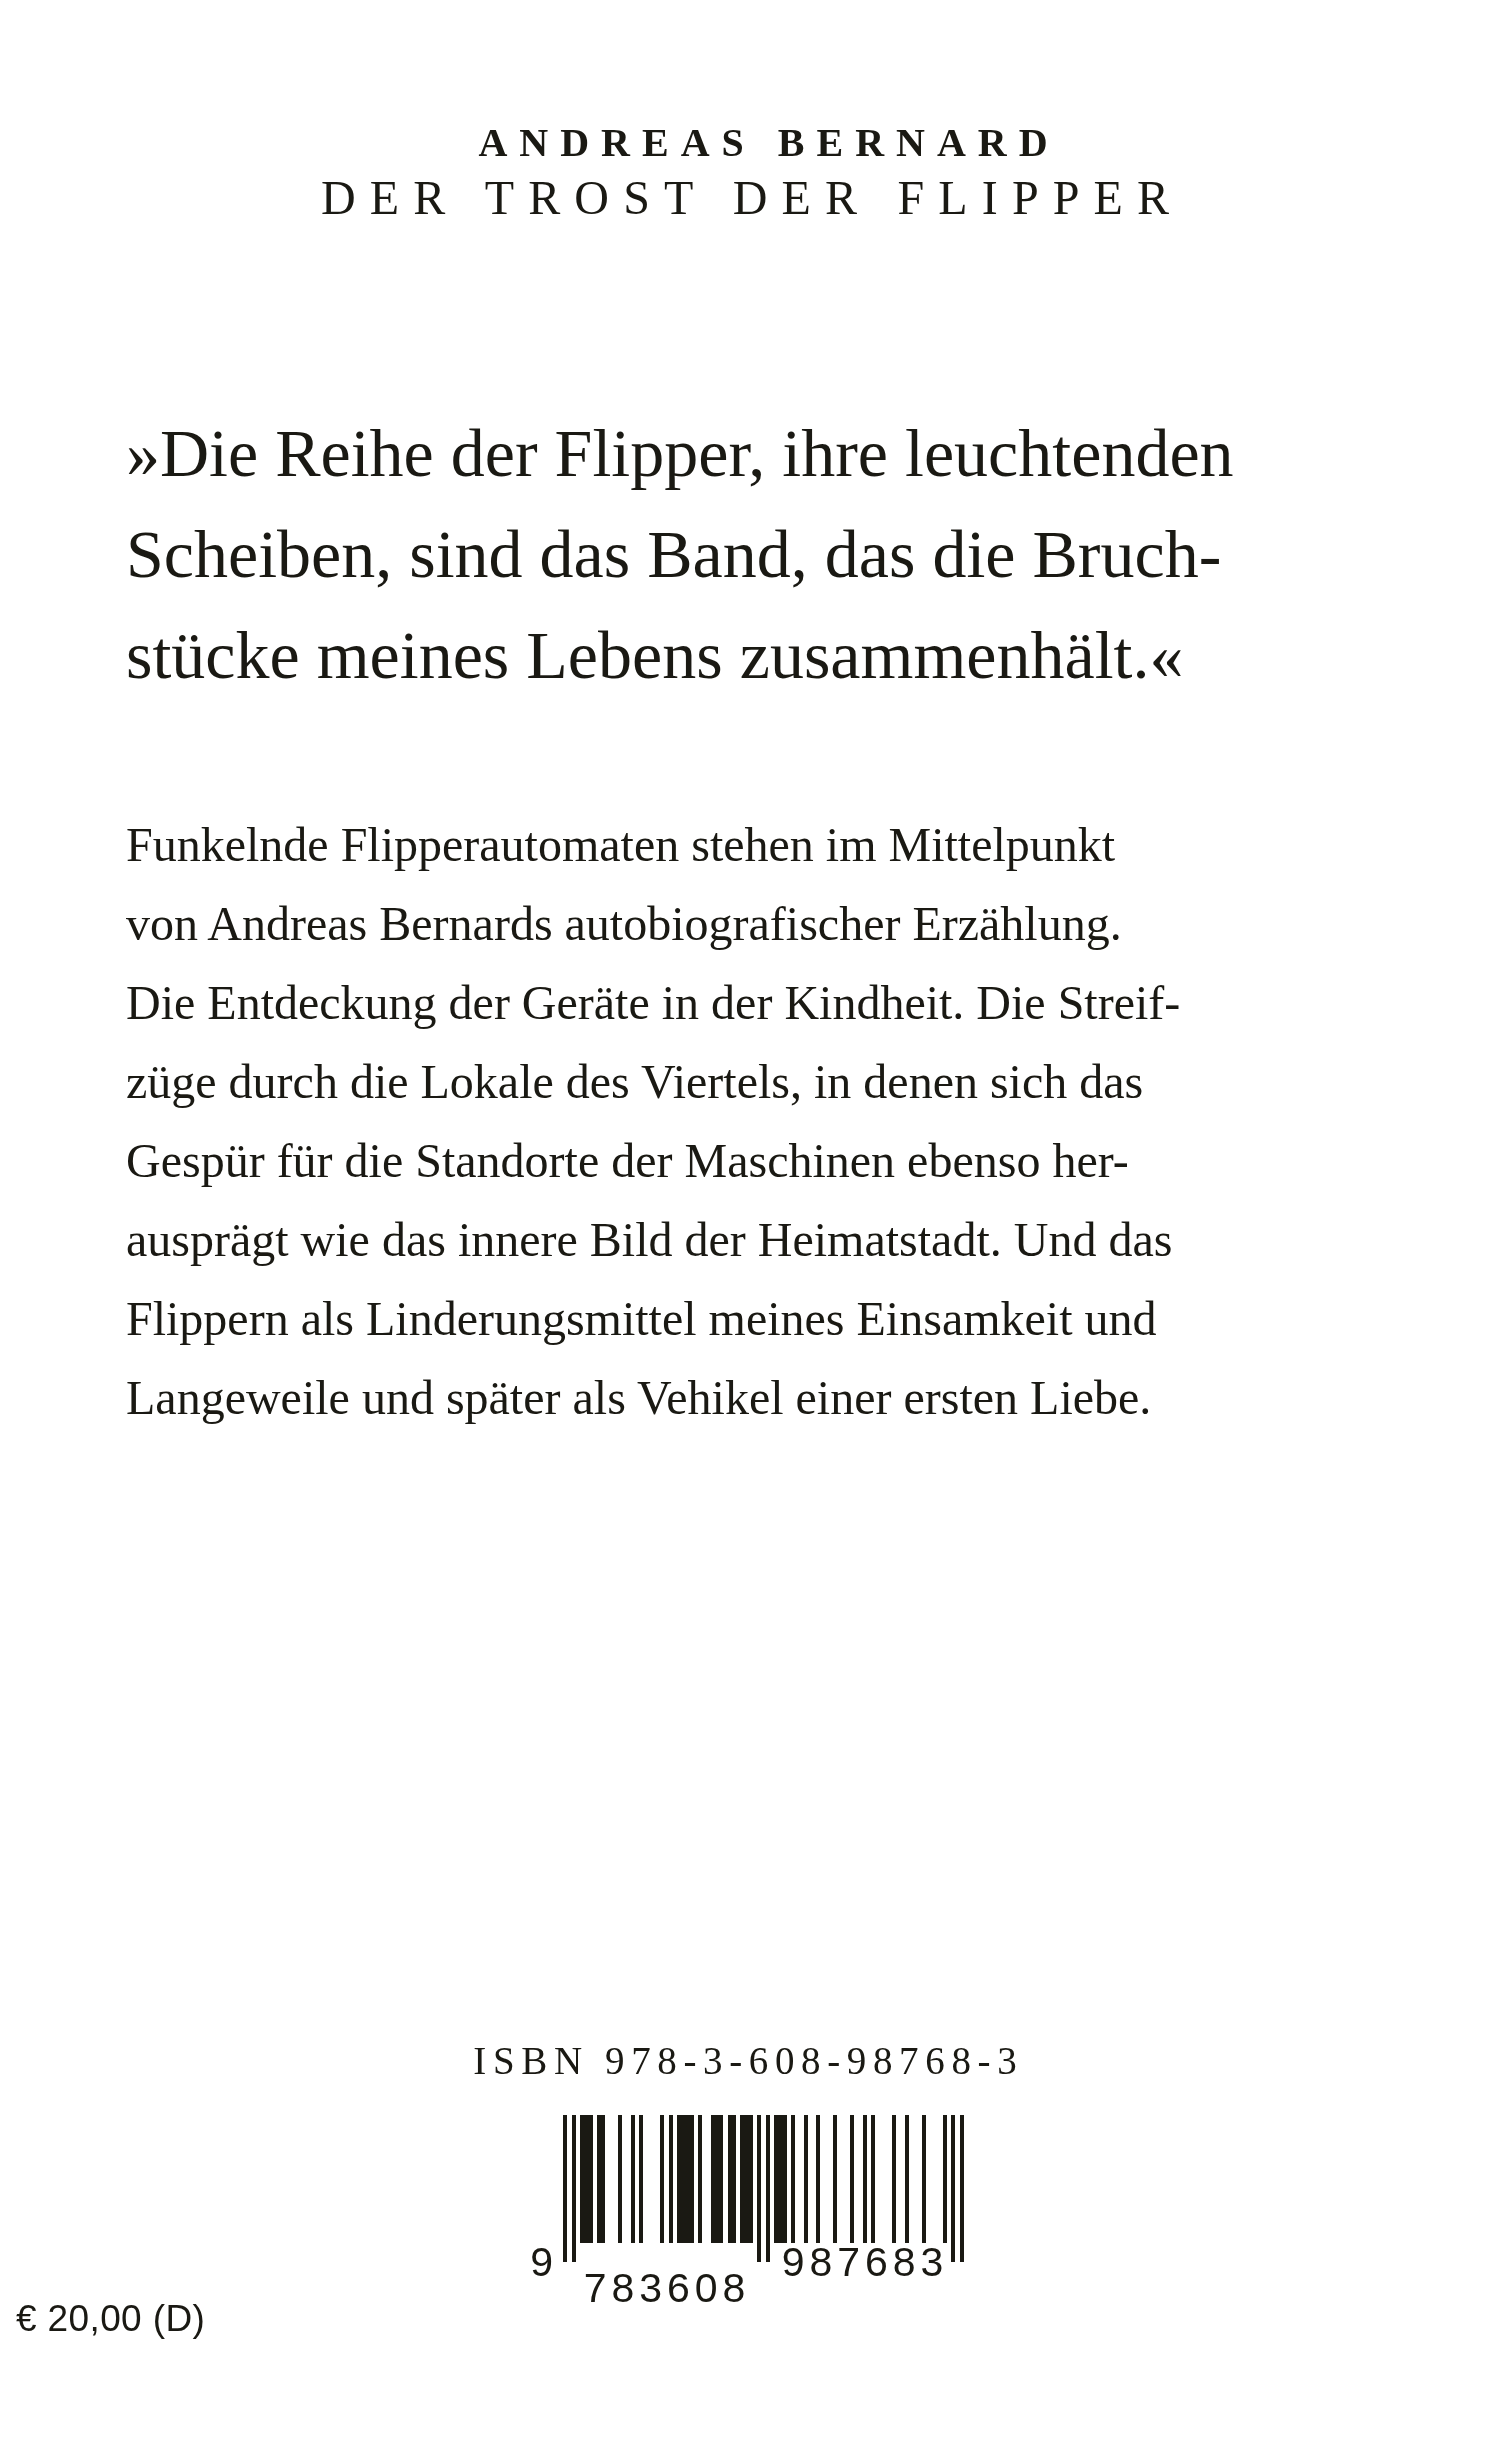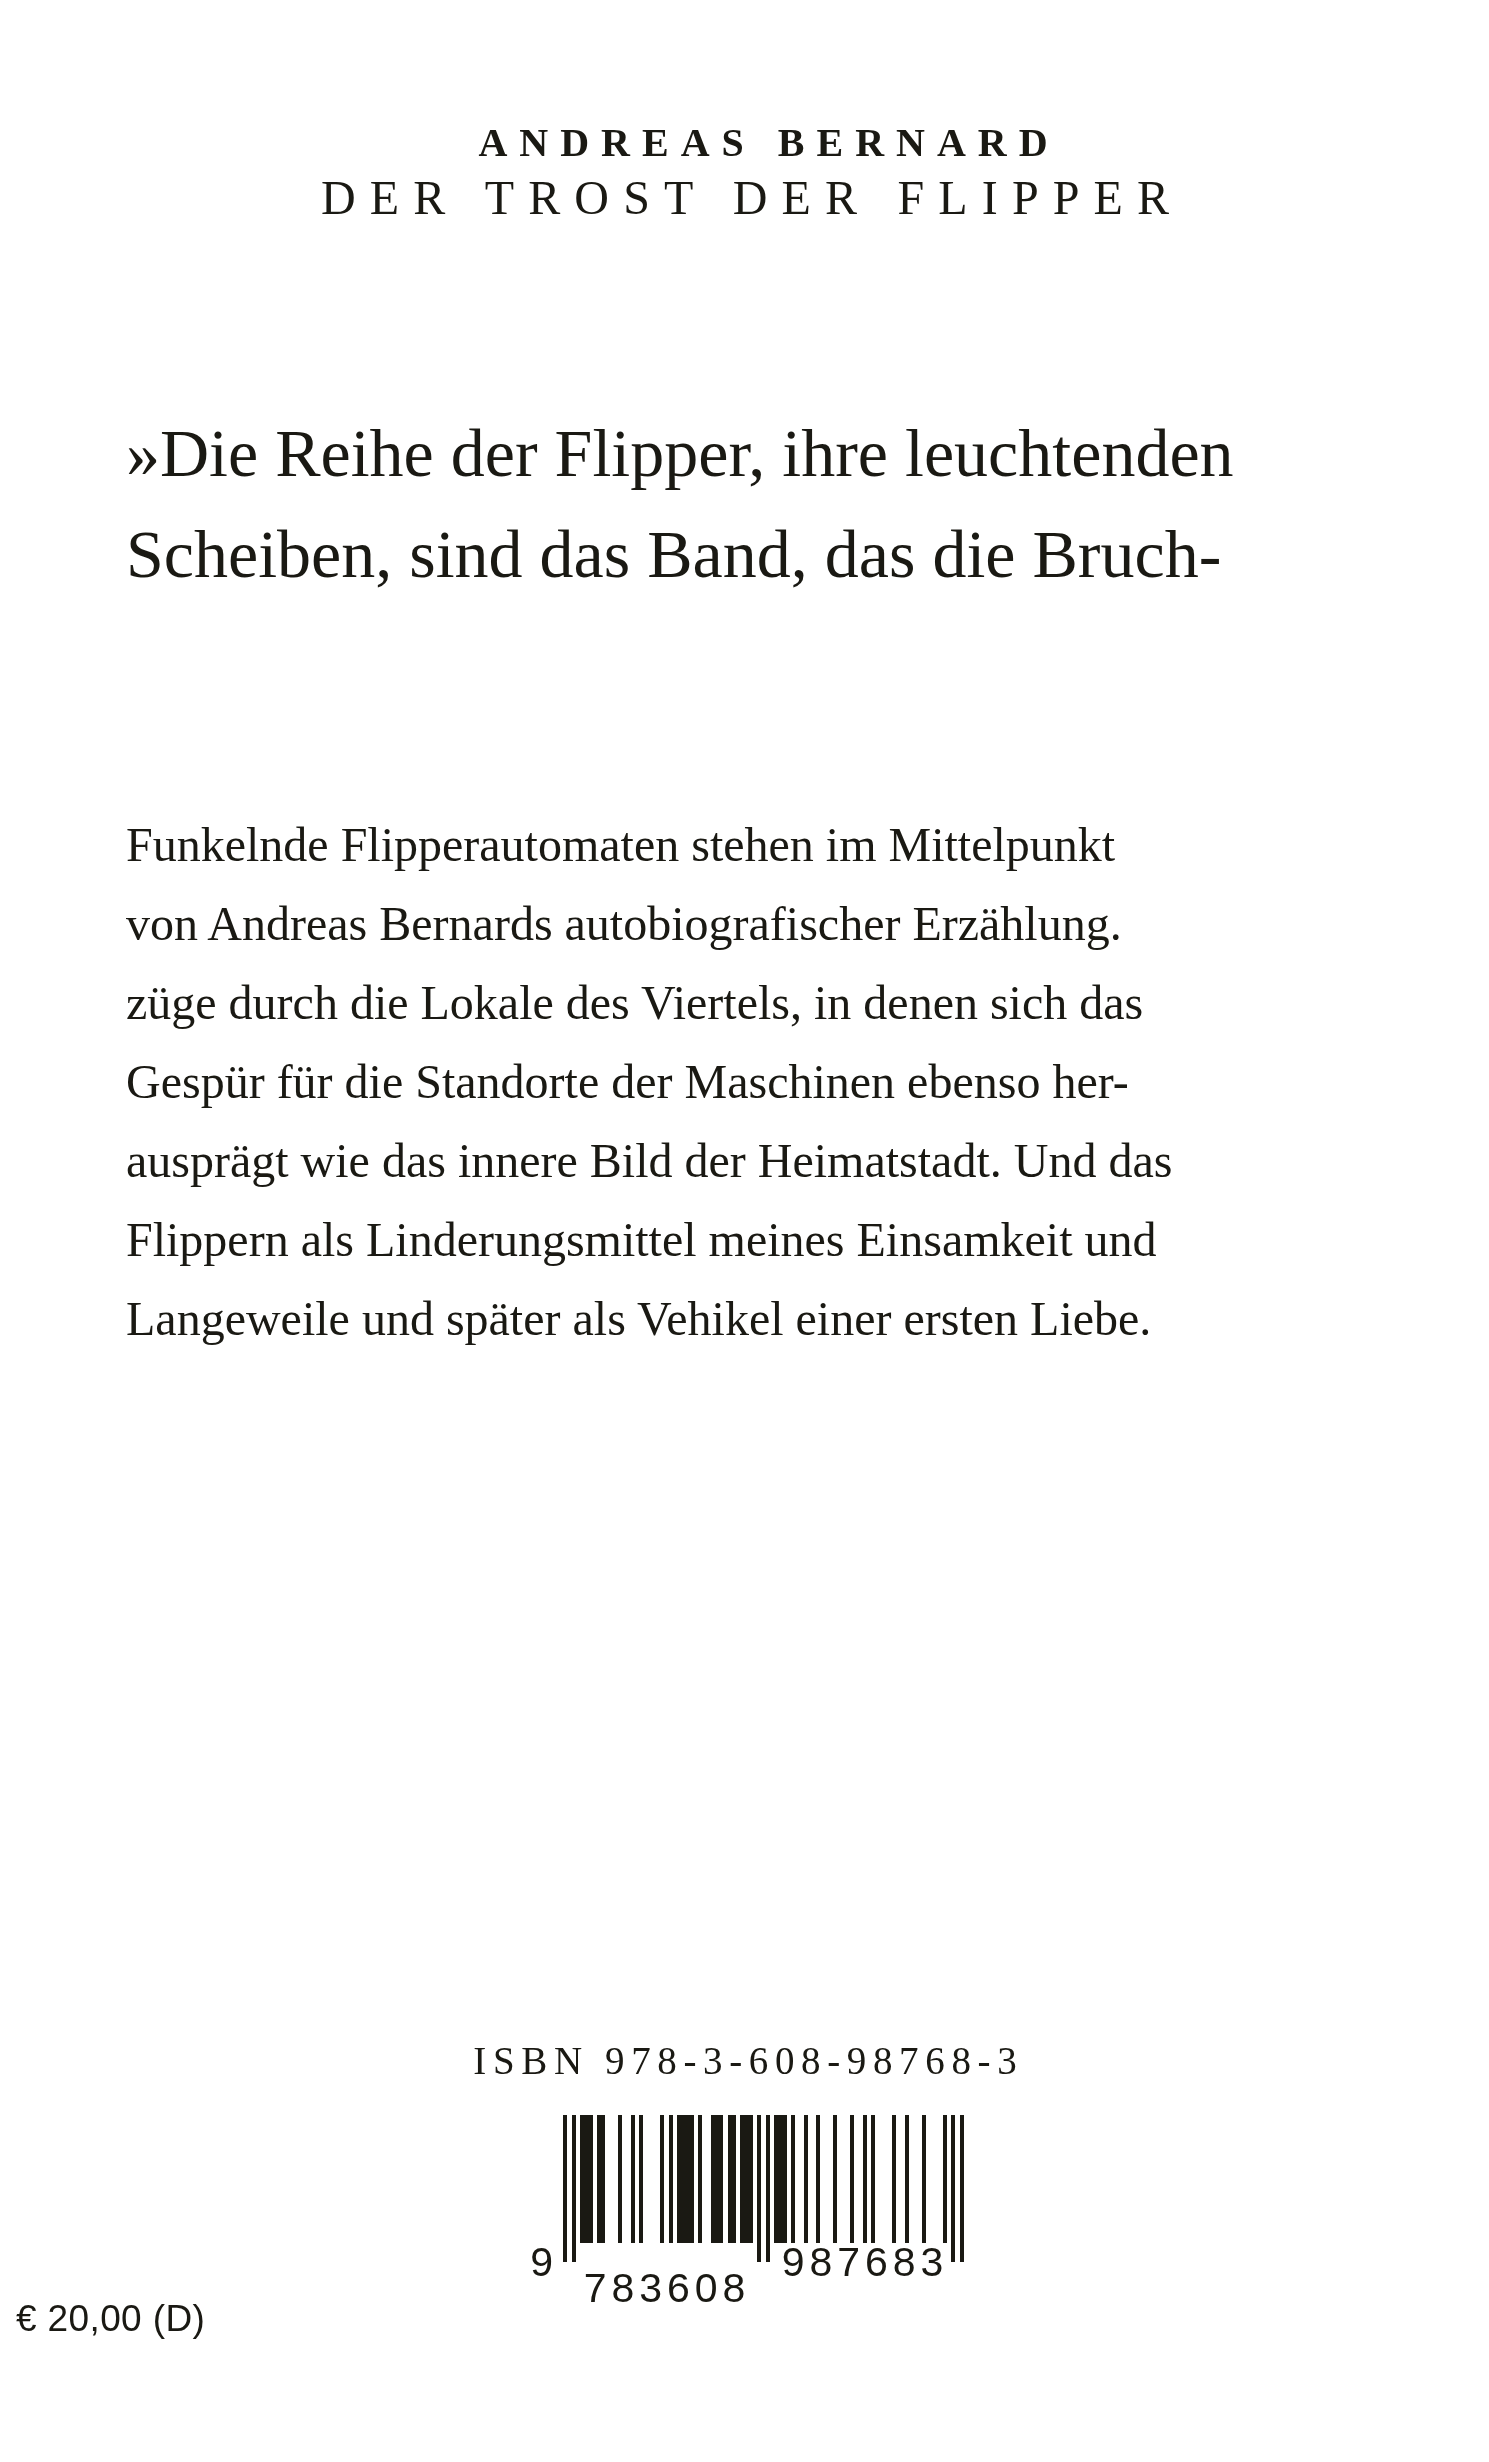--- a/index.html
+++ b/index.html
@@ -76,25 +76,27 @@
 <div class="page">
 
   <div class="header">
     <div class="header-author">ANDREAS BERNARD</div>
     <div class="header-title">DER TROST DER FLIPPER</div>
   </div>
 
   <div class="quote">
     <div class="quote-line">»Die Reihe der Flipper, ihre leuchtenden</div>
     <div class="quote-line">Scheiben, sind das Band, das die Bruch-</div>
+    <div class="quote-line">stücke meines Lebens zusammenhält.«</div>
   </div>
 
   <div class="blurb">
     <div class="blurb-line">Funkelnde Flipperautomaten stehen im Mittelpunkt</div>
     <div class="blurb-line">von Andreas Bernards autobiografischer Erzählung.</div>
+    <div class="blurb-line">Die Entdeckung der Geräte in der Kindheit. Die Streif-</div>
     <div class="blurb-line">züge durch die Lokale des Viertels, in denen sich das</div>
     <div class="blurb-line">Gespür für die Standorte der Maschinen ebenso her-</div>
     <div class="blurb-line">ausprägt wie das innere Bild der Heimatstadt. Und das</div>
     <div class="blurb-line">Flippern als Linderungsmittel meines Einsamkeit und</div>
     <div class="blurb-line">Langeweile und später als Vehikel einer ersten Liebe.</div>
   </div>
 
 
   <div class="footer-isbn">ISBN 978-3-608-98768-3</div>
 

